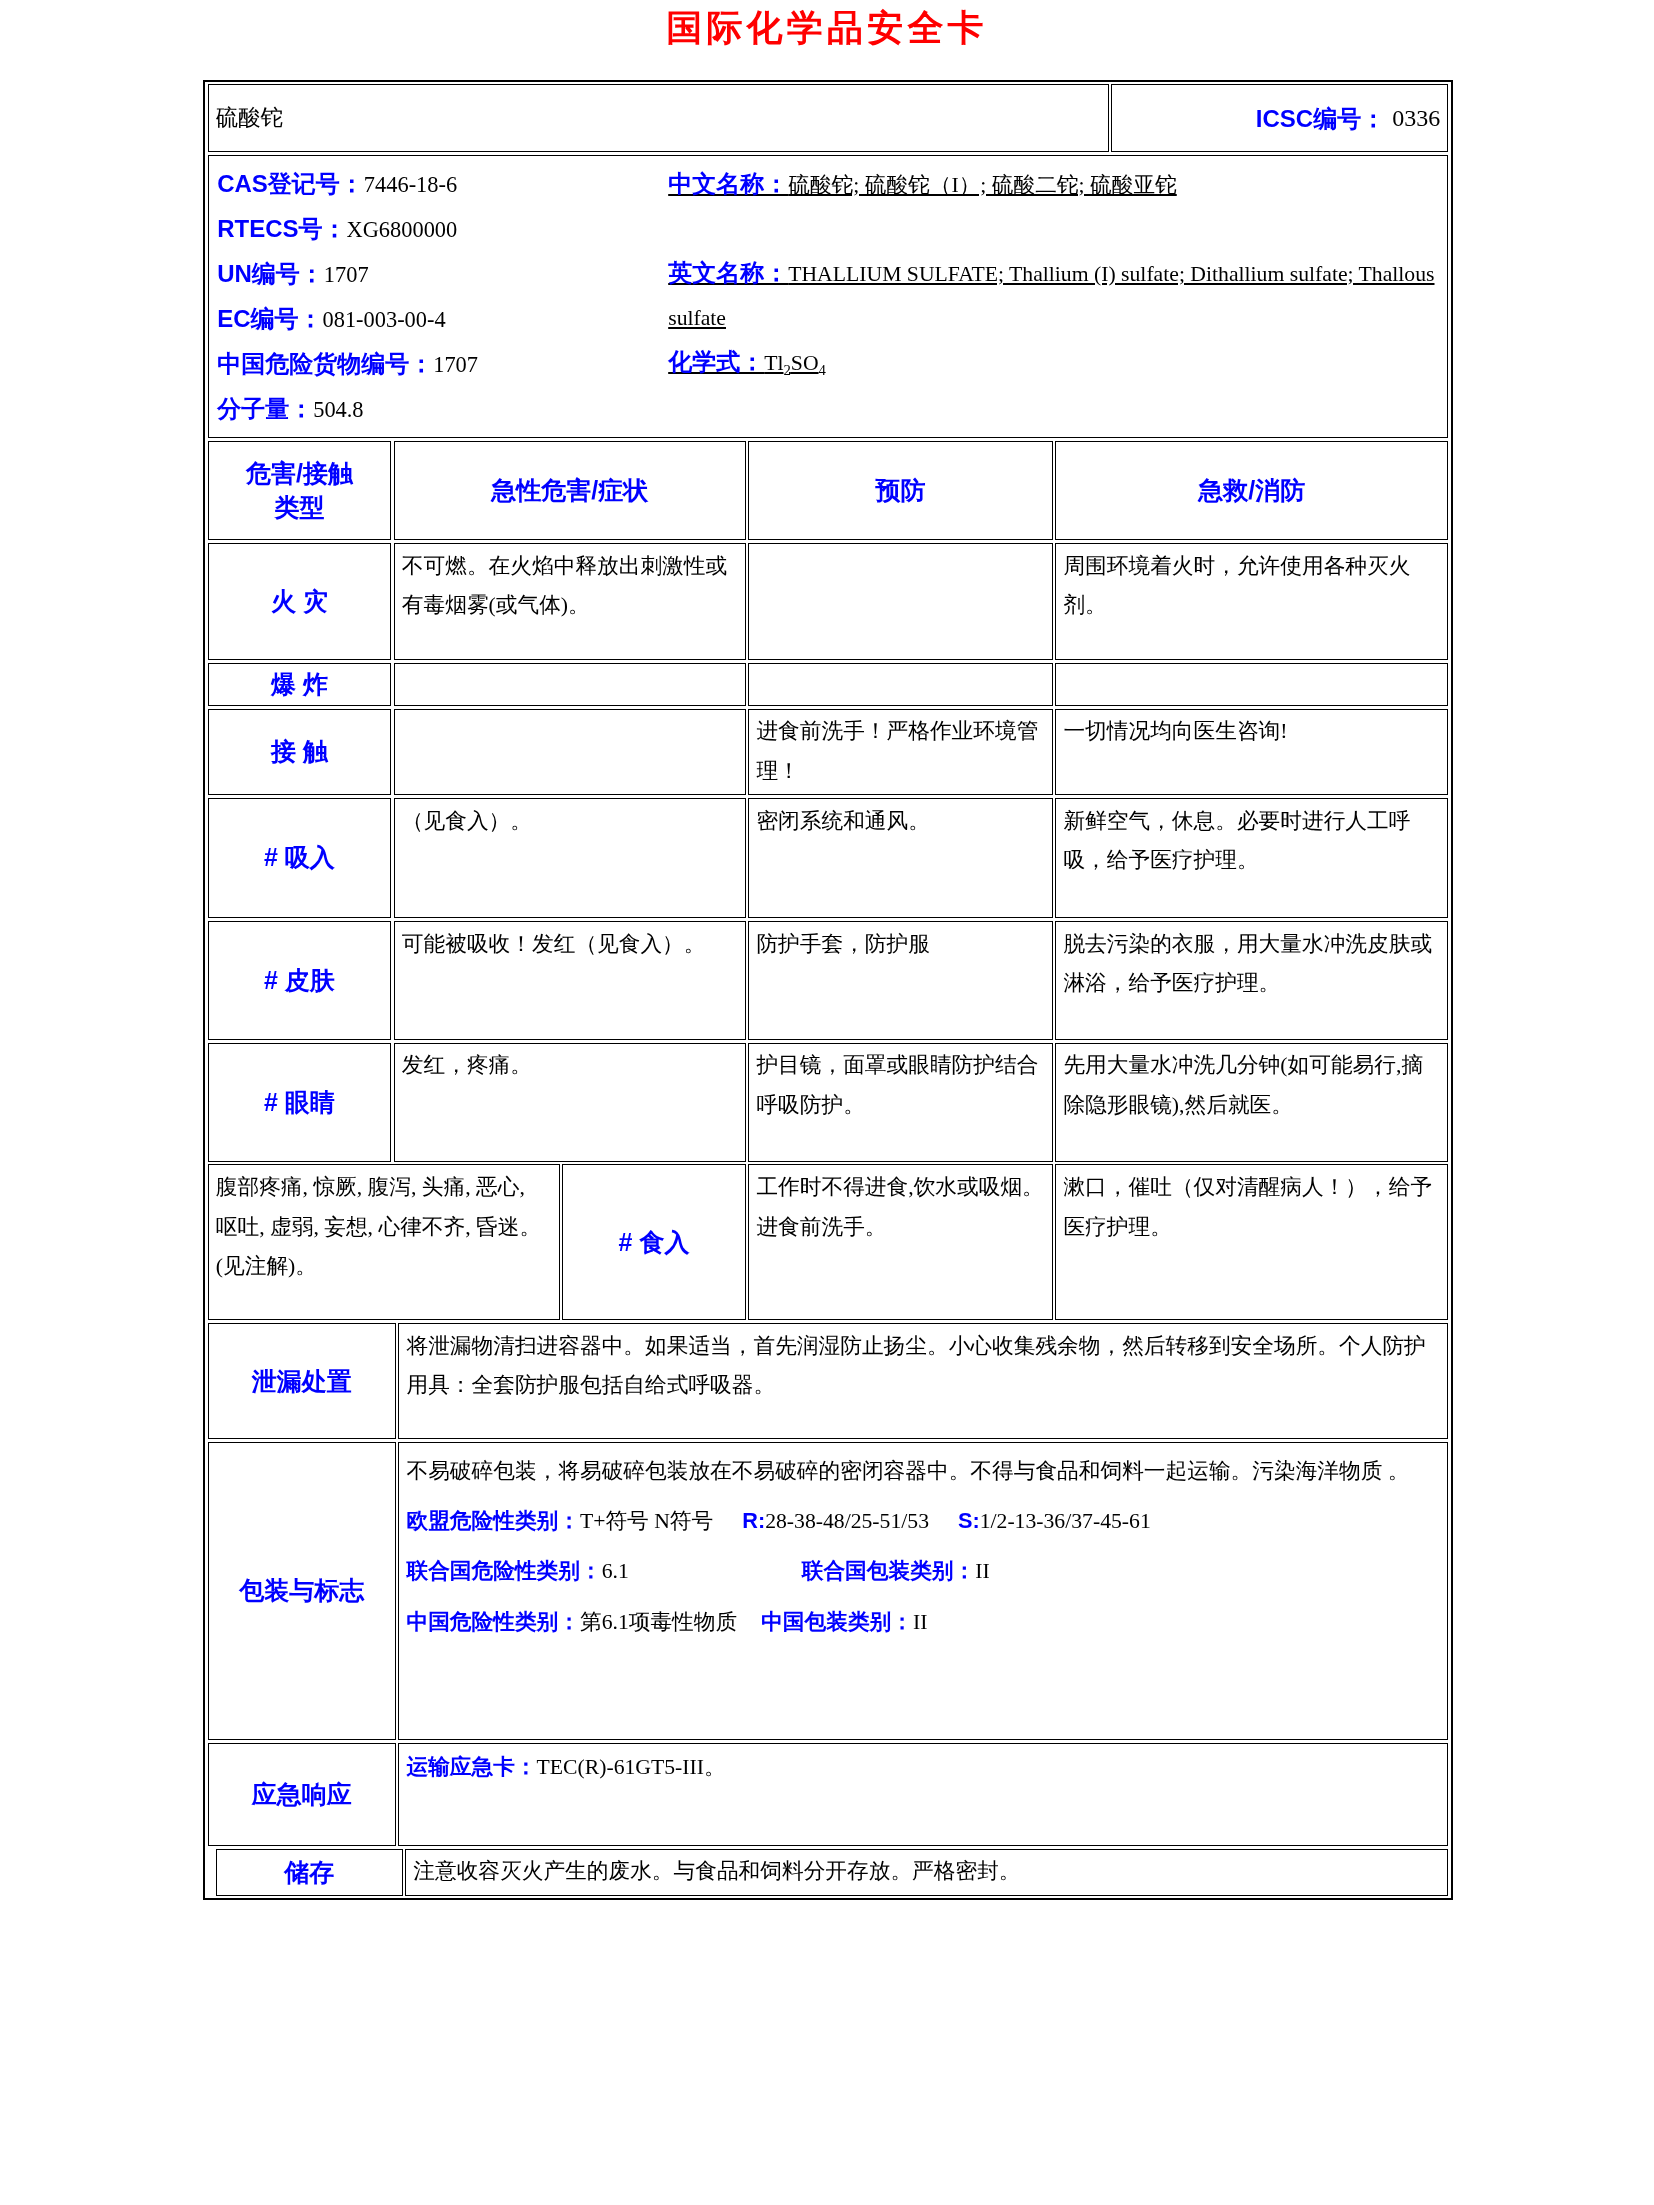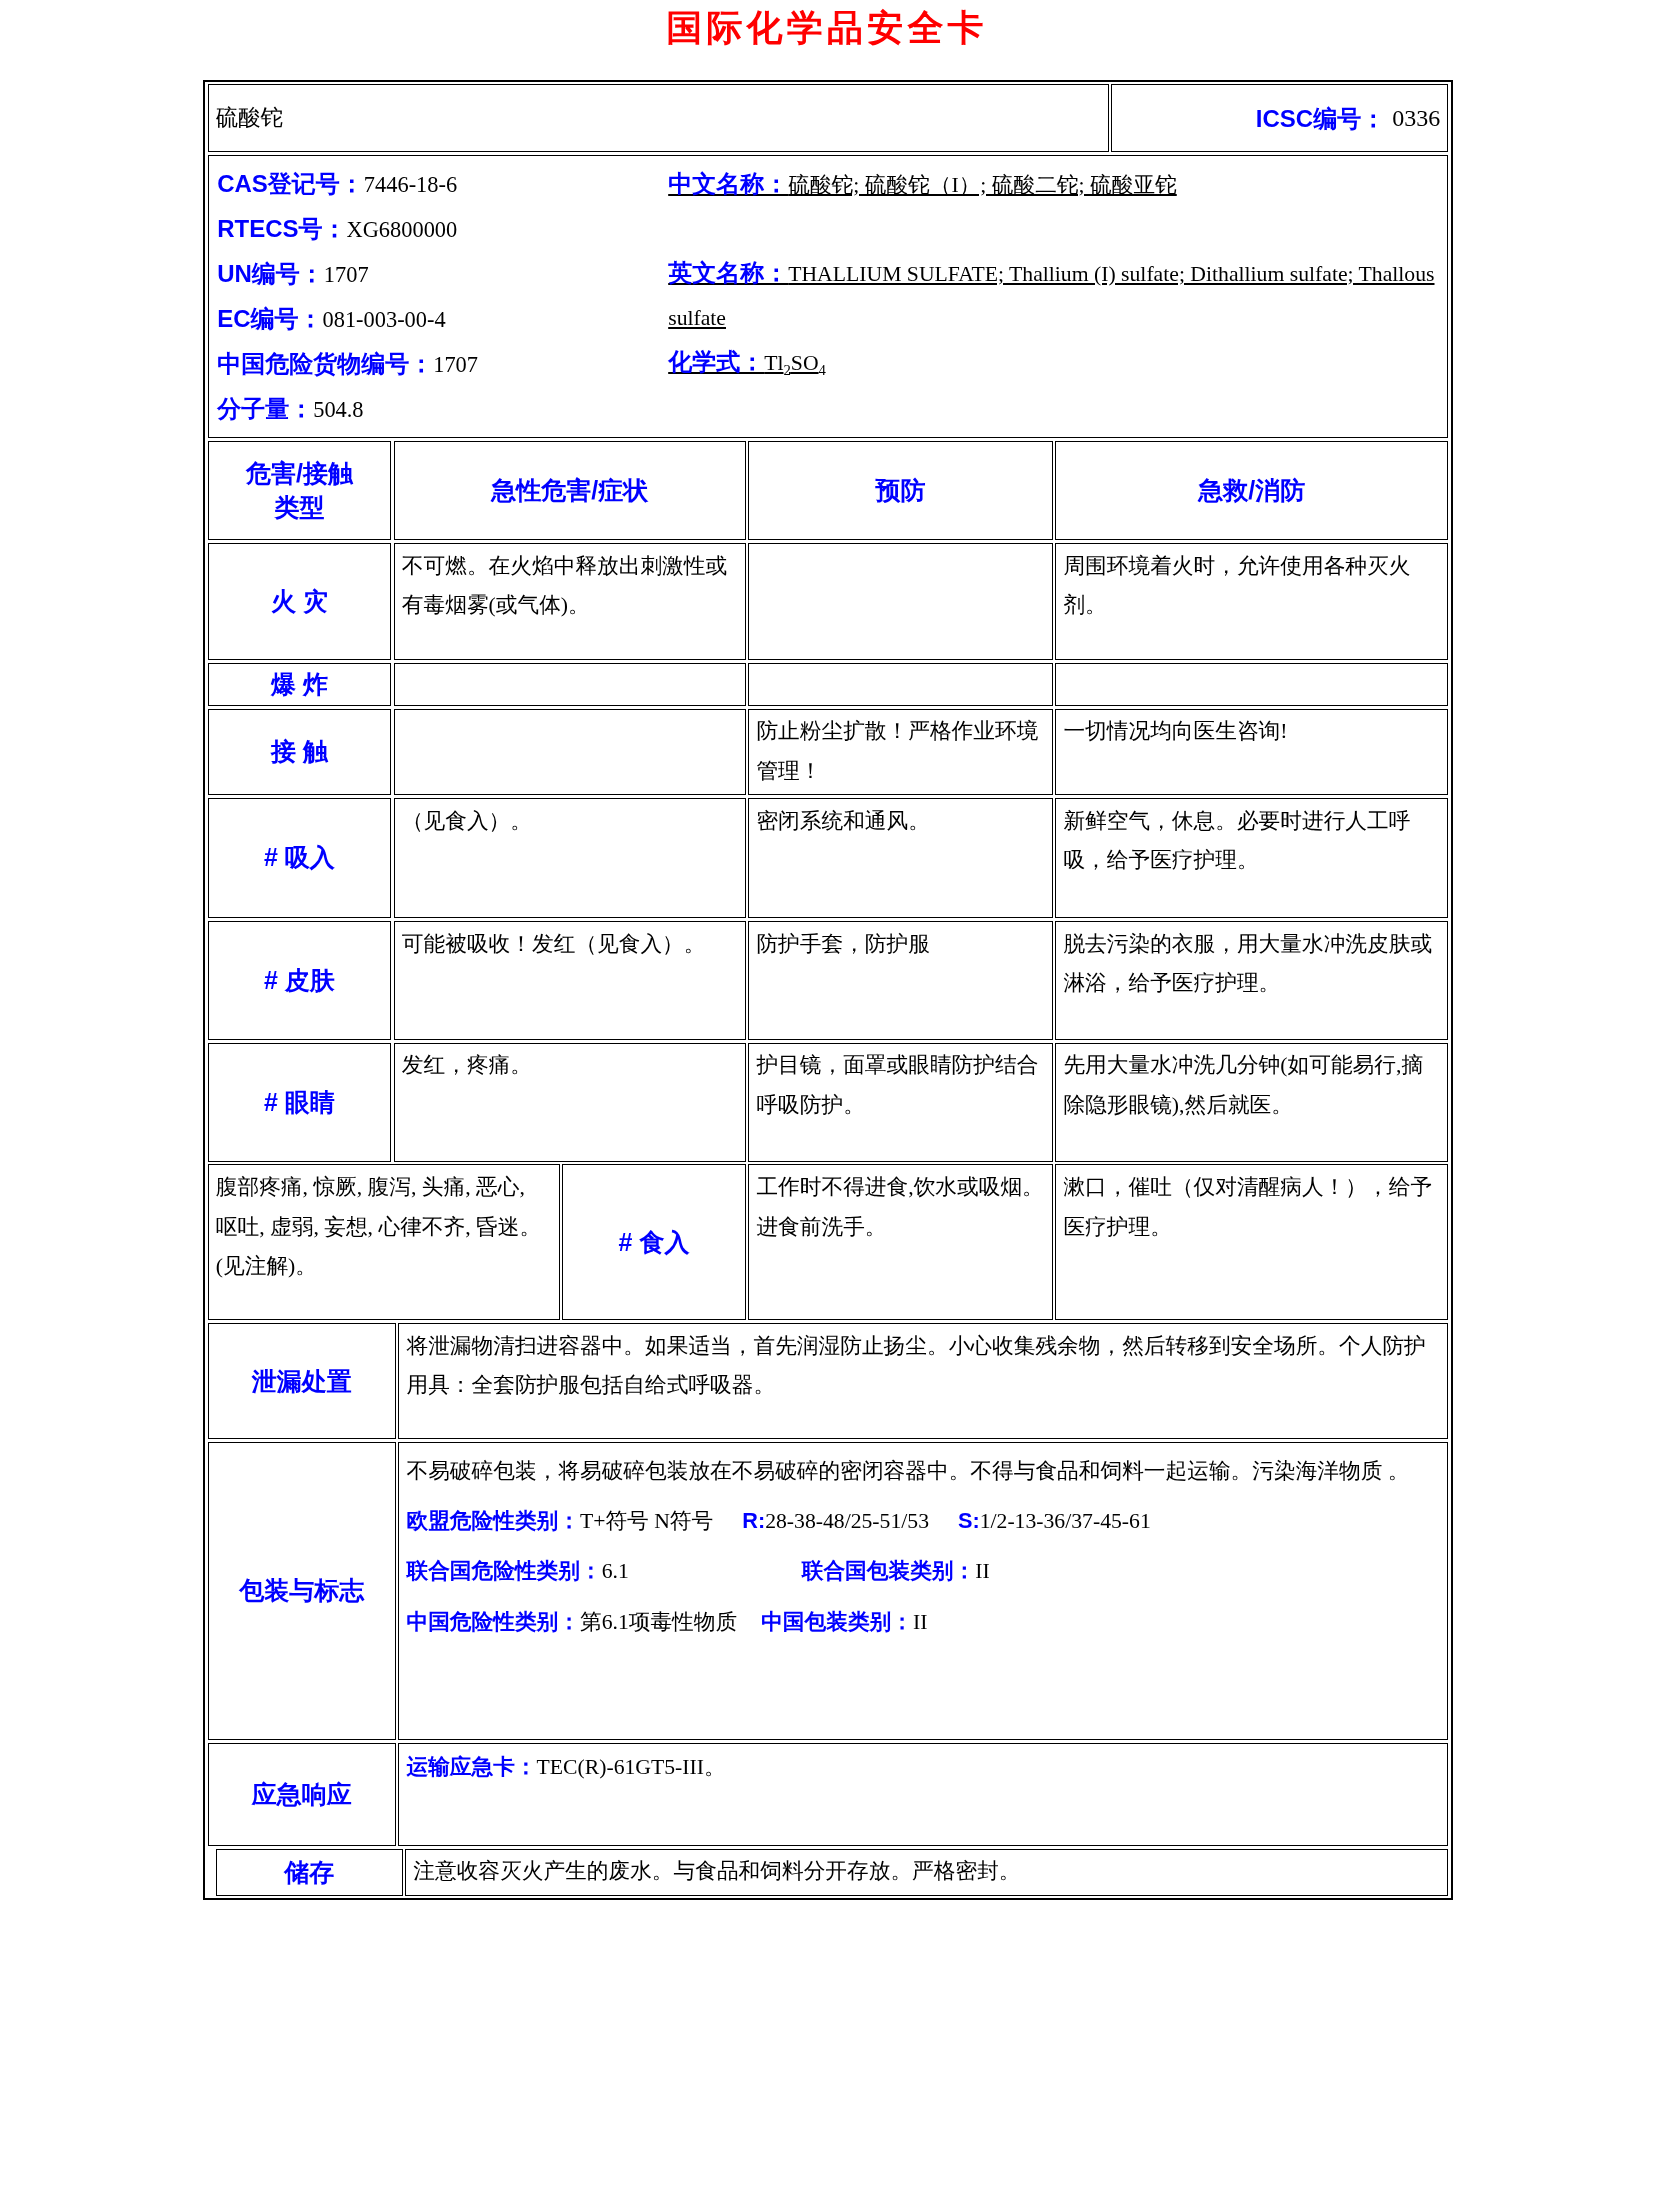--- a/index.html
+++ b/index.html
@@ -130,21 +130,21 @@
   <div class="row r-exp">
     <div class="cell w-c1 rl blue">爆 炸</div>
     <div class="cell w-c2 content"></div>
     <div class="cell w-c3 content"></div>
     <div class="cell w-c4 content"></div>
   </div>
 
   <div class="row r-cont">
     <div class="cell w-c1 rl blue">接 触</div>
     <div class="cell w-c2 content"></div>
-    <div class="cell w-c3 content">防止粉尘扩散！严格作业环境管理！</div>
+    <div class="cell w-c3 content">进食前洗手！严格作业环境管理！</div>
     <div class="cell w-c4 content">一切情况均向医生咨询!</div>
   </div>
 
   <div class="row r-inh">
     <div class="cell w-c1 rl blue"># 吸入</div>
     <div class="cell w-c2 content">（见食入）。</div>
     <div class="cell w-c3 content">密闭系统和通风。</div>
     <div class="cell w-c4 content">新鲜空气，休息。必要时进行人工呼吸，给予医疗护理。</div>
   </div>
 

